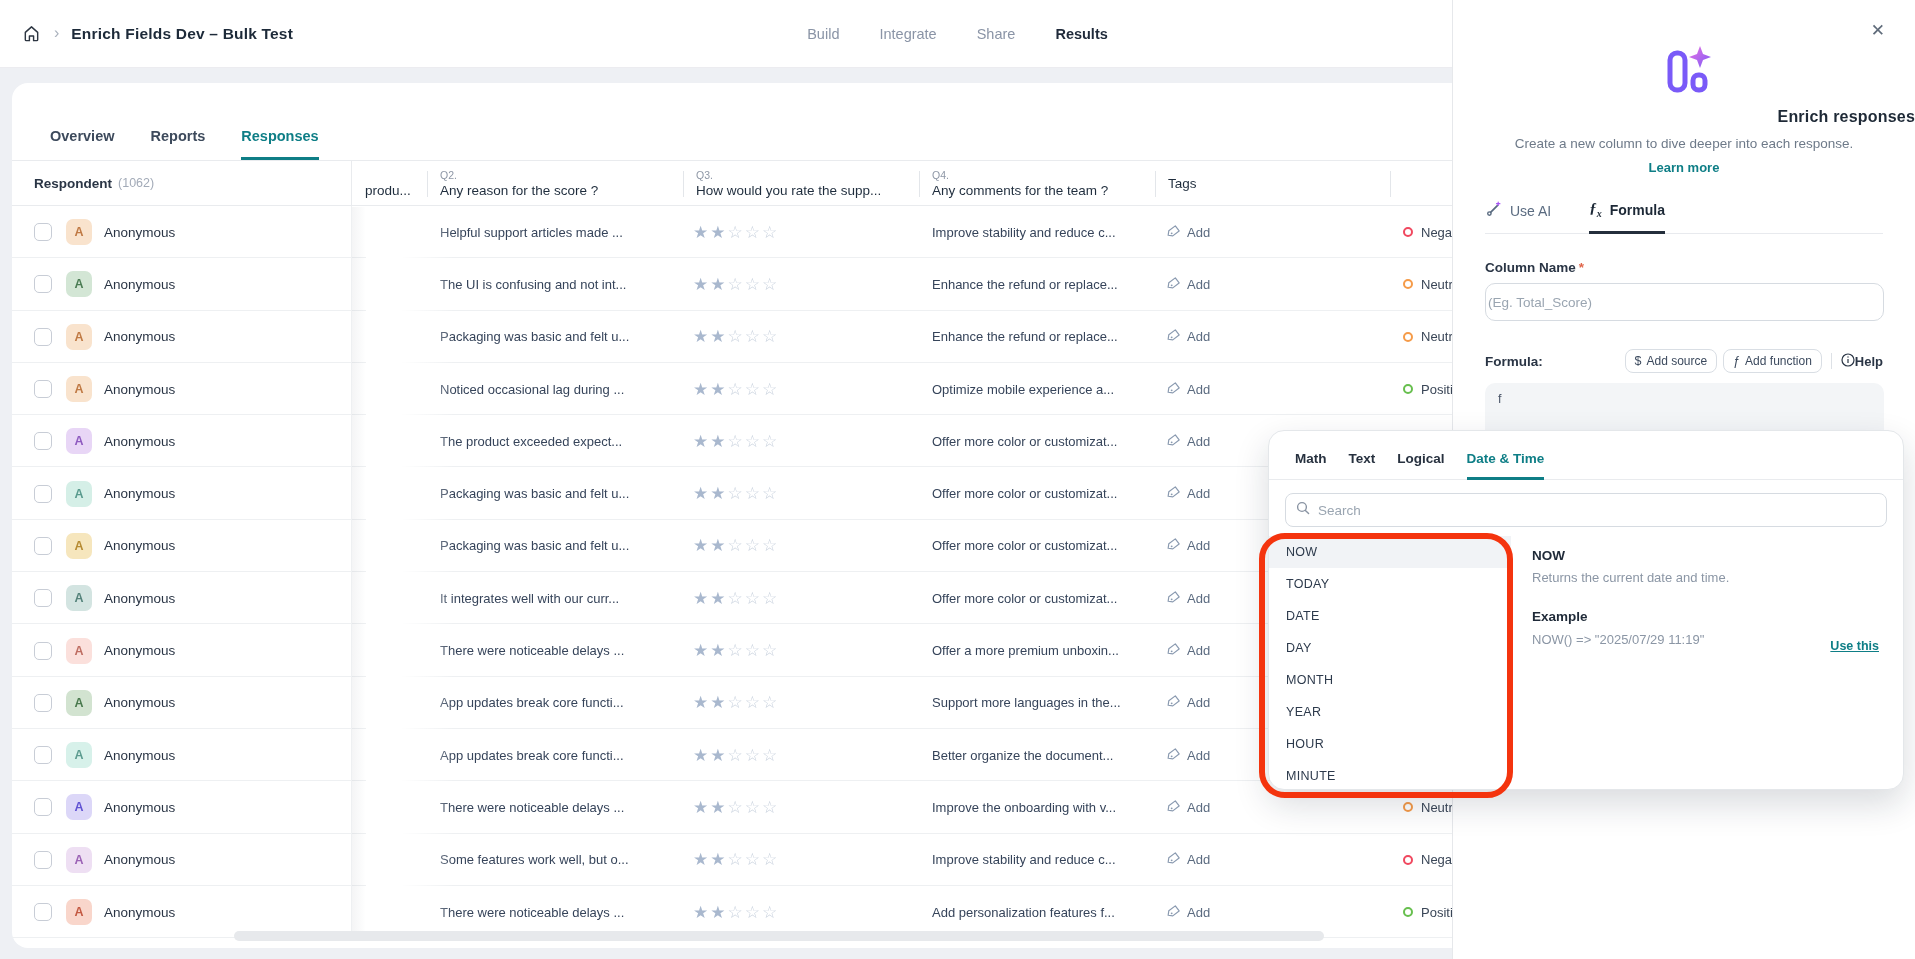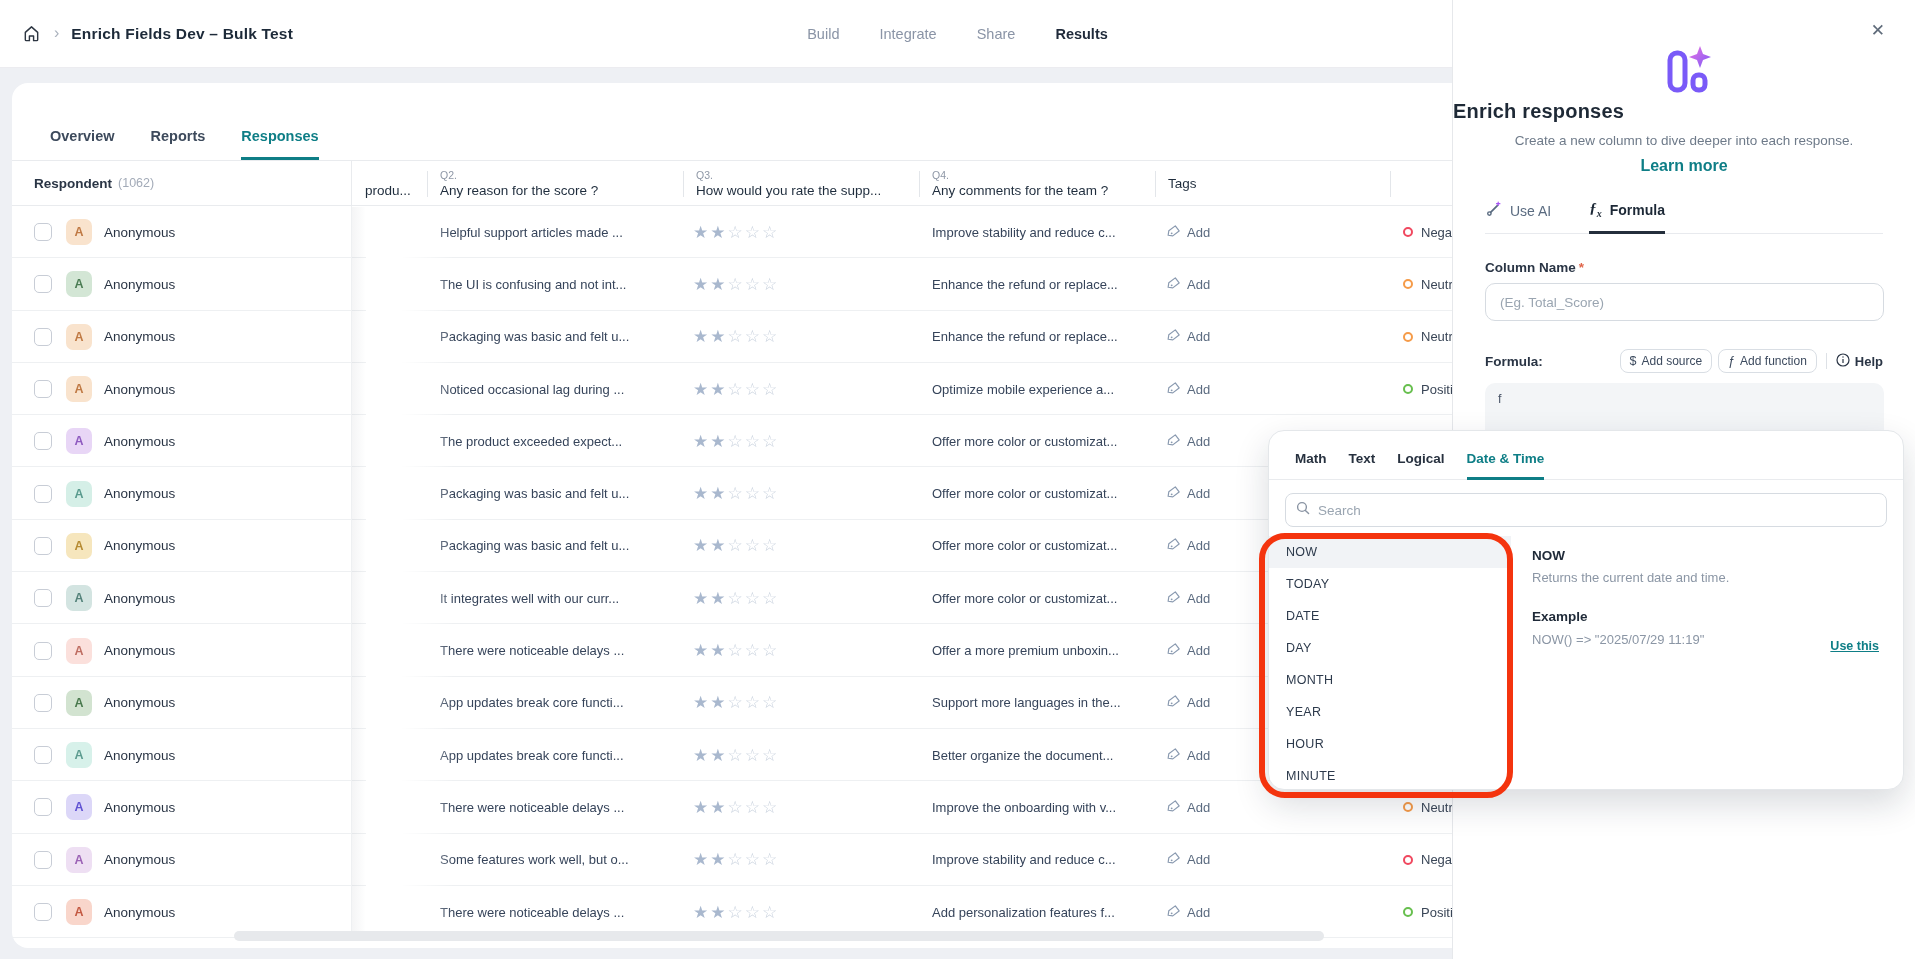--- a/index.html
+++ b/index.html
@@ -56,40 +56,40 @@
                    background:linear-gradient(to right, rgba(40,50,70,.05), rgba(40,50,70,0)); pointer-events:none; }
   .q1-fade { position:absolute; left:354px; top:124px; width:88px; height:730px;
              background:linear-gradient(to right,#fff 40%,rgba(255,255,255,0)); pointer-events:none; }
   .hscroll { position:absolute; left:222px; bottom:7px; width:1090px; height:10px; background:#e7e9ec; border-radius:6px; cursor:grab; }
 
   
   .panel { position:absolute; top:0; right:0; width:463px; height:100%; background:#fff;
            border-left:1px solid #e6e8eb; z-index:40; }
   .panel-close { position:absolute; top:20px; right:30px; font-size:17px; color:#5f6b7a; cursor:pointer; }
   .enrich-icon { margin:44px auto 0; width:56px; height:56px; display:block; }
-  .panel-title { text-align:left; font-size:20px; font-weight:700; color:#1e2936; margin-top:0; letter-spacing:.2px; }
+  .panel-title { text-align:right; font-size:16px; font-weight:700; color:#1e2936; margin-top:8px; letter-spacing:.2px; }
   .panel-sub { text-align:center; font-size:13.5px; color:#6e7a89; margin-top:10px; padding:0 30px; }
-  .learn-more { display:block; text-align:center; color:#0e7e86; font-size:16px; font-weight:600; margin-top:9px; cursor:pointer; }
+  .learn-more { display:block; text-align:center; color:#0e7e86; font-size:13px; font-weight:600; margin-top:9px; cursor:pointer; }
   .panel-tabs { margin:25px 32px 0; display:flex; gap:38px; border-bottom:1px solid #e8eaee; }
   .ptab { display:flex; align-items:center; gap:8px; padding-bottom:12px; font-size:14px; color:#5a6b80; cursor:pointer; }
   .ptab.active { color:#1c2836; font-weight:700; border-bottom:3px solid #242f3c; margin-bottom:-1px; }
   .fx-ic { font-style:italic; font-family:"Liberation Serif", serif; font-size:15px; }
   .fx-ic sub { font-size:10px; }
   .fieldlabel { margin:26px 32px 0; font-size:13.5px; font-weight:700; color:#2a3545; }
   .req { color:#e0654a; margin-left:3px; }
   .txtinput { display:block; margin:8px 32px 0; width:399px; height:38px; border:1px solid #d6dbe1; border-radius:10px;
-              padding:0 14px; font-size:13.5px; color:#2a3545; outline:none; font-family:"Liberation Sans",sans-serif; }
+              padding:0 2px; font-size:13.5px; color:#2a3545; outline:none; font-family:"Liberation Sans",sans-serif; }
   .txtinput::placeholder { color:#9aa5b1; }
   .formula-row { margin:28px 32px 0; display:flex; align-items:center; }
   .formula-label { font-size:13.5px; font-weight:700; color:#2a3545; margin-right:auto; }
   .chip { display:inline-flex; align-items:center; gap:5px; border:1px solid #d9dee4; border-radius:8px;
           padding:4px 9px; font-size:12px; color:#3c4a5e; background:#fff; cursor:pointer; margin-left:6px; }
   .chip .g { font-size:12.5px; }
   .vdiv { width:1px; height:16px; background:#dde1e6; margin:0 9px; }
-  .help { display:inline-flex; align-items:center; gap:5px; font-size:13px; font-weight:600; color:#2a3545; cursor:pointer; }
+  .help { display:inline-flex; align-items:center; font-size:13px; font-weight:600; color:#2a3545; cursor:pointer; }
   .formula-box { margin:10px 32px 0; width:399px; height:110px; background:#f3f5f7; border-radius:10px;
                  padding:9px 13px; font-size:12.5px; color:#4a5568; }
 
   
   .dropdown { position:absolute; left:1268px; top:430px; width:636px; height:360px; background:#fff; z-index:50;
               border:1px solid #e4e7ea; border-radius:16px; box-shadow:0 14px 34px rgba(20,30,50,.16); overflow:hidden; }
   .dd-tabs { display:flex; gap:22px; padding:20px 26px 0; border-bottom:1px solid #e9ebee; }
   .dd-tab { font-size:13.5px; font-weight:700; color:#27313f; padding-bottom:11px; cursor:pointer; }
   .dd-tab.active { color:#0e7e86; border-bottom:3px solid #0e7e86; margin-bottom:-1px; }
   .dd-search { margin:13px 16px 9px; height:34px; border:1px solid #d6dbe1; border-radius:8px;

